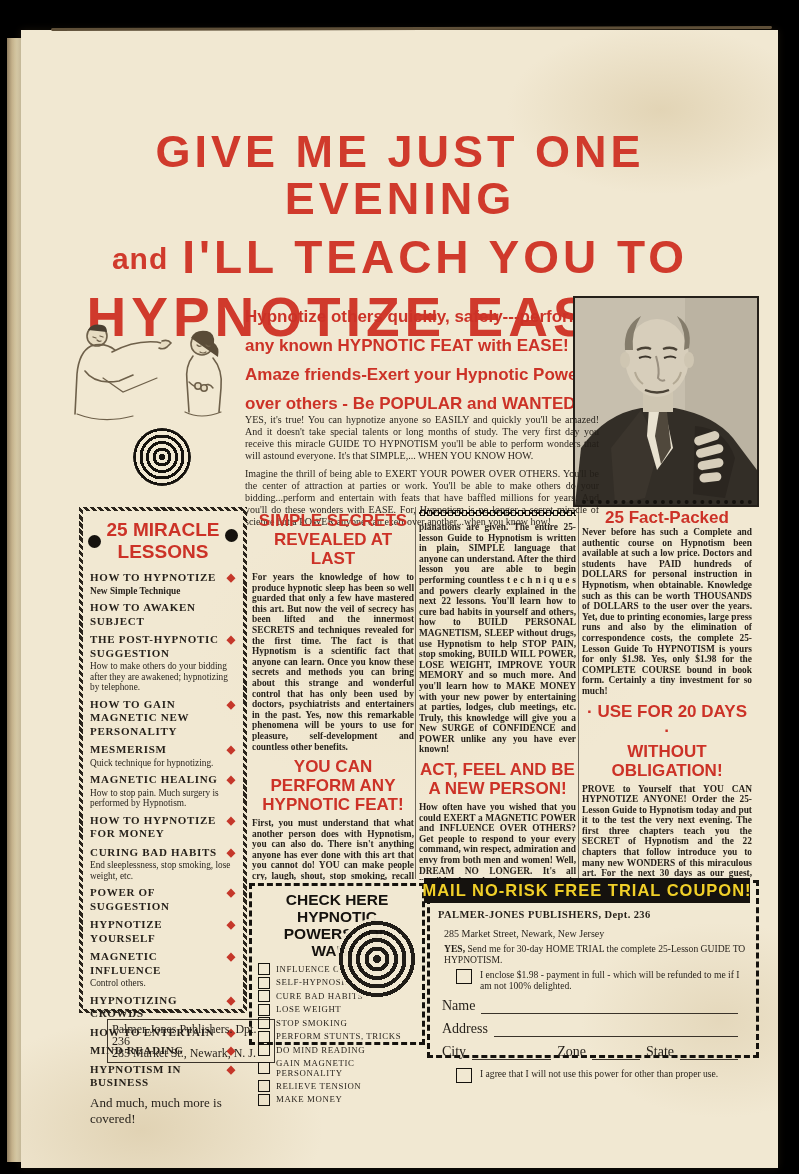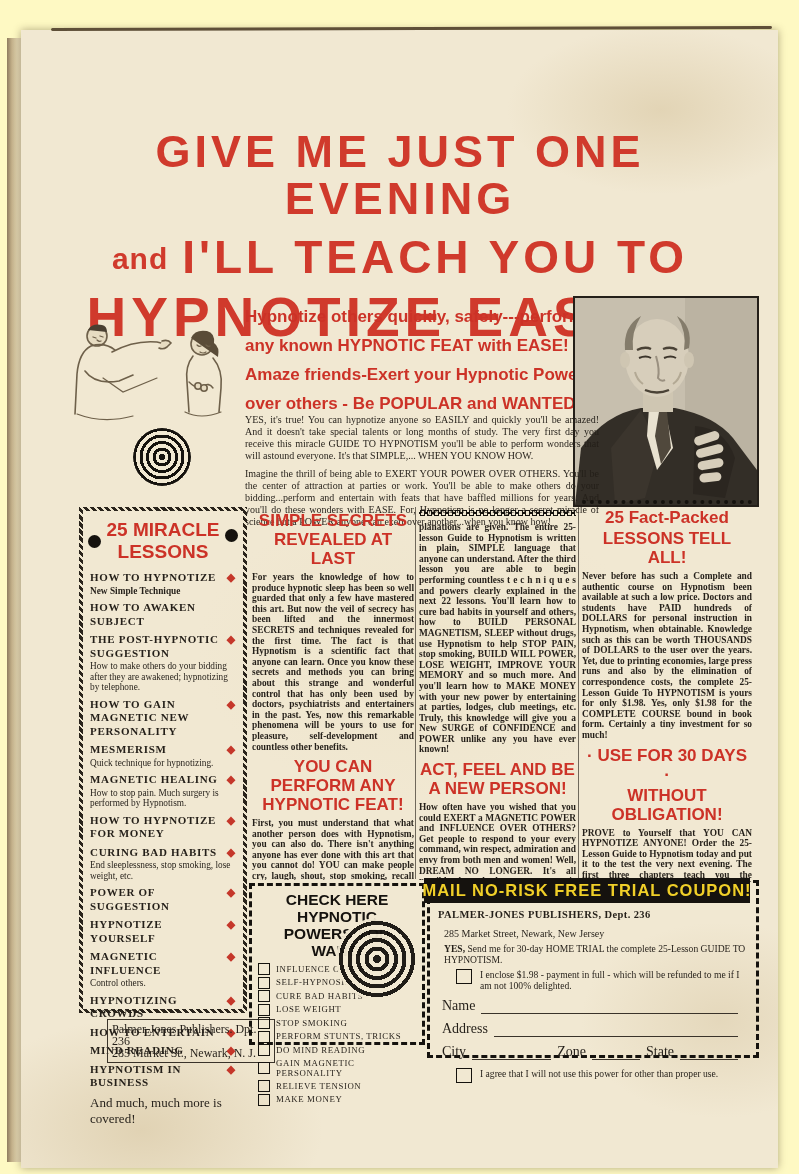--- a/index.html
+++ b/index.html
@@ -1,16 +1,16 @@
 <!DOCTYPE html>
 <html><head>
 <meta charset="utf-8">
 <style>
   html,body{margin:0;padding:0;background:#f6f4ef;}
-  .canvas{position:relative;width:799px;height:1174px;background:#fef9c3;overflow:hidden;
+  .canvas{position:relative;width:799px;height:1174px;background:#000000;overflow:hidden;
           font-family:"Liberation Serif",serif;color:#241f19;}
   
   .stack{position:absolute;left:7px;top:38px;width:16px;height:1124px;
          background:linear-gradient(90deg,#8e7c5e,#c3b08a 30%,#ddd0ab 60%,#ece0c0);}
   .page{position:absolute;left:21px;top:30px;width:757px;height:1138px;
         background:
           radial-gradient(220px 120px at 640px 80px,rgba(214,196,158,.55),transparent 70%),
           radial-gradient(260px 160px at 120px 1100px,rgba(208,189,150,.5),transparent 70%),
           radial-gradient(200px 140px at 700px 990px,rgba(213,196,160,.45),transparent 70%),
           radial-gradient(300px 200px at 400px 620px,rgba(236,226,198,.6),transparent 75%),
@@ -314,23 +314,22 @@
     <div class="col col3">
       <div class="coil"></div>
       <p>planations are given. The entire 25-lesson Guide to Hypnotism is written in plain, SIMPLE language that anyone can understand. After the third lesson you are able to begin performing countless t e c h n i q u e s and powers clearly explained in the next 22 lessons. You'll learn how to cure bad habits in yourself and others, how to BUILD PERSONAL MAGNETISM, SLEEP without drugs, use Hypnotism to help STOP PAIN, stop smoking, BUILD WILL POWER, LOSE WEIGHT, IMPROVE YOUR MEMORY and so much more. And you'll learn how to MAKE MONEY with your new power by entertaining at parties, lodges, club meetings, etc. Truly, this knowledge will give you a New SURGE of CONFIDENCE and POWER unlike any you have ever known!</p>
       <h3>ACT, FEEL AND BE A NEW PERSON!</h3>
       <p>How often have you wished that you could EXERT a MAGNETIC POWER and INFLUENCE OVER OTHERS? Get people to respond to your every command, win respect, admiration and envy from both men and women! Well, DREAM NO LONGER. It's all possible through the secret, magnetic power of Hypnotism. You'll not only be MASTER OVER OTHERS but also yourself. You can BUILD A STRONG, MAGNETIC PERSONALITY through Self-Hypnotism. You use Mesmerism to READ the MINDS of others and Plant YOUR Thoughts in their minds. You can direct yourself to ACCOMPLISH anything, as easily as you can command others. You have the power to accomplish your innermost dreams.</p>
     </div>
 
     <div class="col col4">
       <div class="dotrow"></div>
       <h3 style="margin-bottom:0;">25 Fact-Packed</h3>
-      <h3 style="margin-top:2px;">LESSONS TELL ALL!</h3>
       <p>Never before has such a Complete and authentic course on Hypnotism been available at such a low price. Doctors and students have PAID hundreds of DOLLARS for personal instruction in Hypnotism, when obtainable. Knowledge such as this can be worth THOUSANDS of DOLLARS to the user over the years. Yet, due to printing economies, large press runs and also by the elimination of correspondence costs, the complete 25-Lesson Guide To HYPNOTISM is yours for only $1.98. Yes, only $1.98 for the COMPLETE COURSE bound in book form. Certainly a tiny investment for so much!</p>
-      <h3 style="margin-bottom:0;">· USE FOR 30 DAYS ·</h3>
+      <h3 style="margin-bottom:0;">· USE FOR 20 DAYS ·</h3>
       <h3 style="margin-top:2px;">WITHOUT OBLIGATION!</h3>
       <p>PROVE to Yourself that YOU CAN HYPNOTIZE ANYONE! Order the 25-Lesson Guide to Hypnotism today and put it to the test the very next evening. The first three chapters teach you the SECRET of Hypnotism and the 22 chapters that follow introduce you to many new WONDERS of this miraculous art. For the next 30 days as our guest, perform the WONDERS of Hypnotism among your friends, at home and at work. Then, if you don't feel it's the GREATEST VALUE you have ever received for $1.98--we don't want you to keep it. Just mail it back and the small payment you sent will be PROMPTLY refunded---no questions asked. You have nothing to lose -- amazing new POWERS TO GAIN! So order now!</p>
     </div>
 
     <div class="vrule vr1"></div>
     <div class="vrule vr2"></div>
 
     <div class="checklist">
       <div class="ck-head">
         <div>CHECK HERE HYPNOTIC</div>

